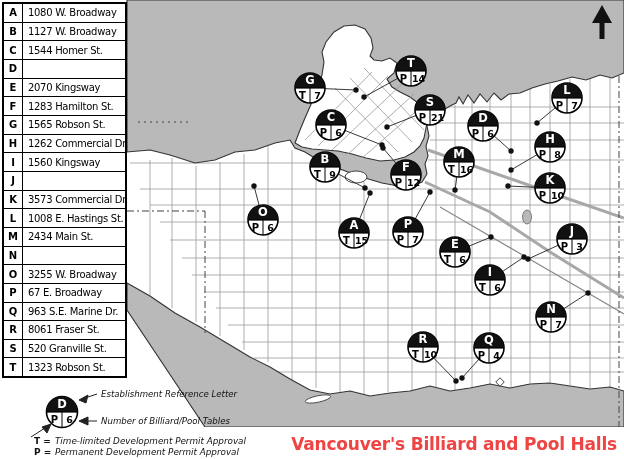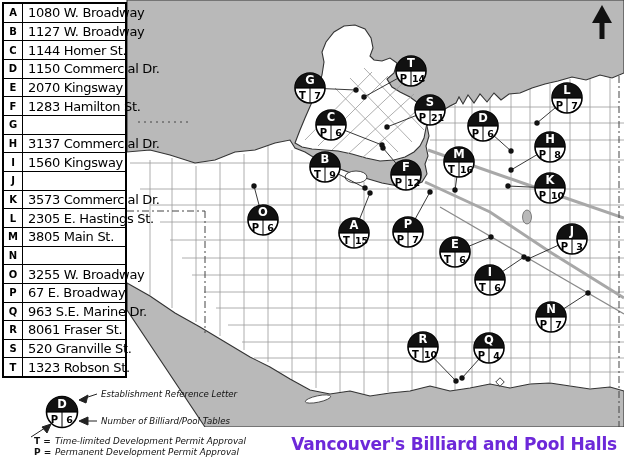--- a/index.html
+++ b/index.html
@@ -14,26 +14,26 @@
   }
   .trow{flex:1;display:flex;border-bottom:1px solid #000;align-items:stretch;background:#fff;}
   .trow:last-child{border-bottom:none;}
   .tletter{
     width:18px;min-width:18px;border-right:1px solid #000;
     display:flex;align-items:center;justify-content:center;
     font-weight:bold;font-size:10px;
   }
   .taddr{
     display:flex;align-items:center;padding-left:5px;
-    font-size:13px;letter-spacing:-0.3px;white-space:nowrap;
+    font-size:10px;letter-spacing:-0.3px;white-space:nowrap;
   }
   #legend{position:absolute;left:0;top:378px;z-index:3;}
   #map-title{
     position:absolute;right:7px;top:434px;z-index:3;
-    font-size:17px;font-weight:bold;color:#6d28d9;letter-spacing:-0.2px;
+    font-size:17px;font-weight:bold;color:#ef4444;letter-spacing:-0.2px;
   }
 </style>
 </head>
 <body>
 
 <svg id="map-svg" width="624" height="427" viewBox="0 0 624 427">
 
   <rect x="127" y="0" width="497" height="427" fill="#ffffff"></rect>
 
   <g stroke="#9b9b9b" stroke-width="0.8" fill="none">
@@ -312,59 +312,59 @@
     <div class="trow">
       <div class="tletter">A</div>
       <div class="taddr">1080 W. Broadway</div>
     </div>
     <div class="trow">
       <div class="tletter">B</div>
       <div class="taddr">1127 W. Broadway</div>
     </div>
     <div class="trow">
       <div class="tletter">C</div>
-      <div class="taddr">1144 Homer St.</div>
+      <div class="taddr">1544 Homer St.</div>
     </div>
     <div class="trow">
       <div class="tletter">D</div>
-      <div class="taddr">1150 Commercial Dr.</div>
     </div>
     <div class="trow">
       <div class="tletter">E</div>
       <div class="taddr">2070 Kingsway</div>
     </div>
     <div class="trow">
       <div class="tletter">F</div>
       <div class="taddr">1283 Hamilton St.</div>
     </div>
     <div class="trow">
       <div class="tletter">G</div>
+      <div class="taddr">1565 Robson St.</div>
     </div>
     <div class="trow">
       <div class="tletter">H</div>
-      <div class="taddr">3137 Commercial Dr.</div>
+      <div class="taddr">1262 Commercial Dr.</div>
     </div>
     <div class="trow">
       <div class="tletter">I</div>
       <div class="taddr">1560 Kingsway</div>
     </div>
     <div class="trow">
       <div class="tletter">J</div>
     </div>
     <div class="trow">
       <div class="tletter">K</div>
       <div class="taddr">3573 Commercial Dr.</div>
     </div>
     <div class="trow">
       <div class="tletter">L</div>
-      <div class="taddr">2305 E. Hastings St.</div>
+      <div class="taddr">1008 E. Hastings St.</div>
     </div>
     <div class="trow">
       <div class="tletter">M</div>
-      <div class="taddr">3805 Main St.</div>
+      <div class="taddr">2434 Main St.</div>
     </div>
     <div class="trow">
       <div class="tletter">N</div>
     </div>
     <div class="trow">
       <div class="tletter">O</div>
       <div class="taddr">3255 W. Broadway</div>
     </div>
     <div class="trow">
       <div class="tletter">P</div>

